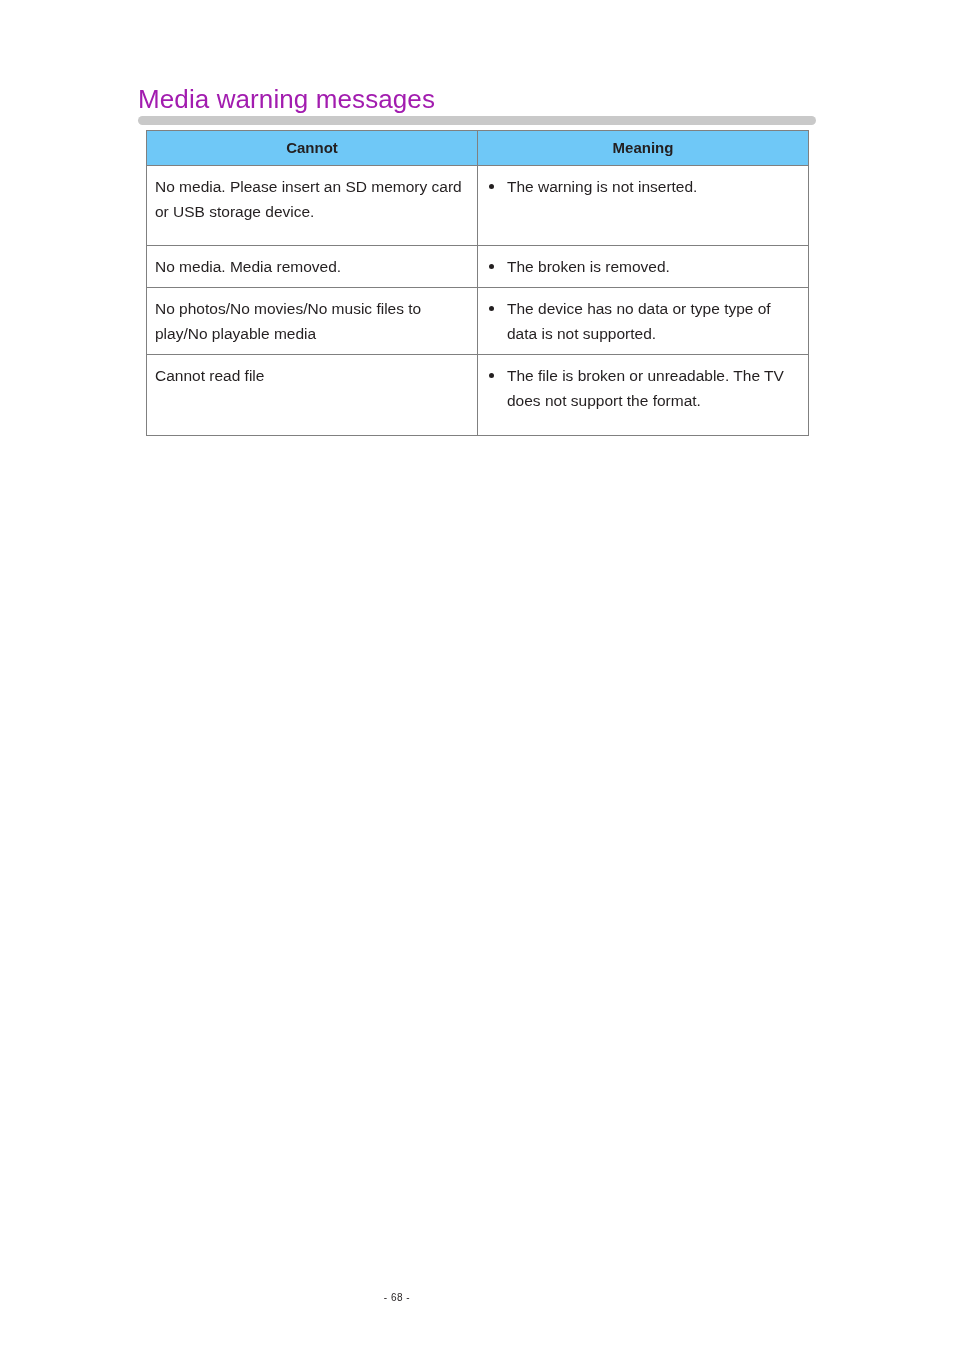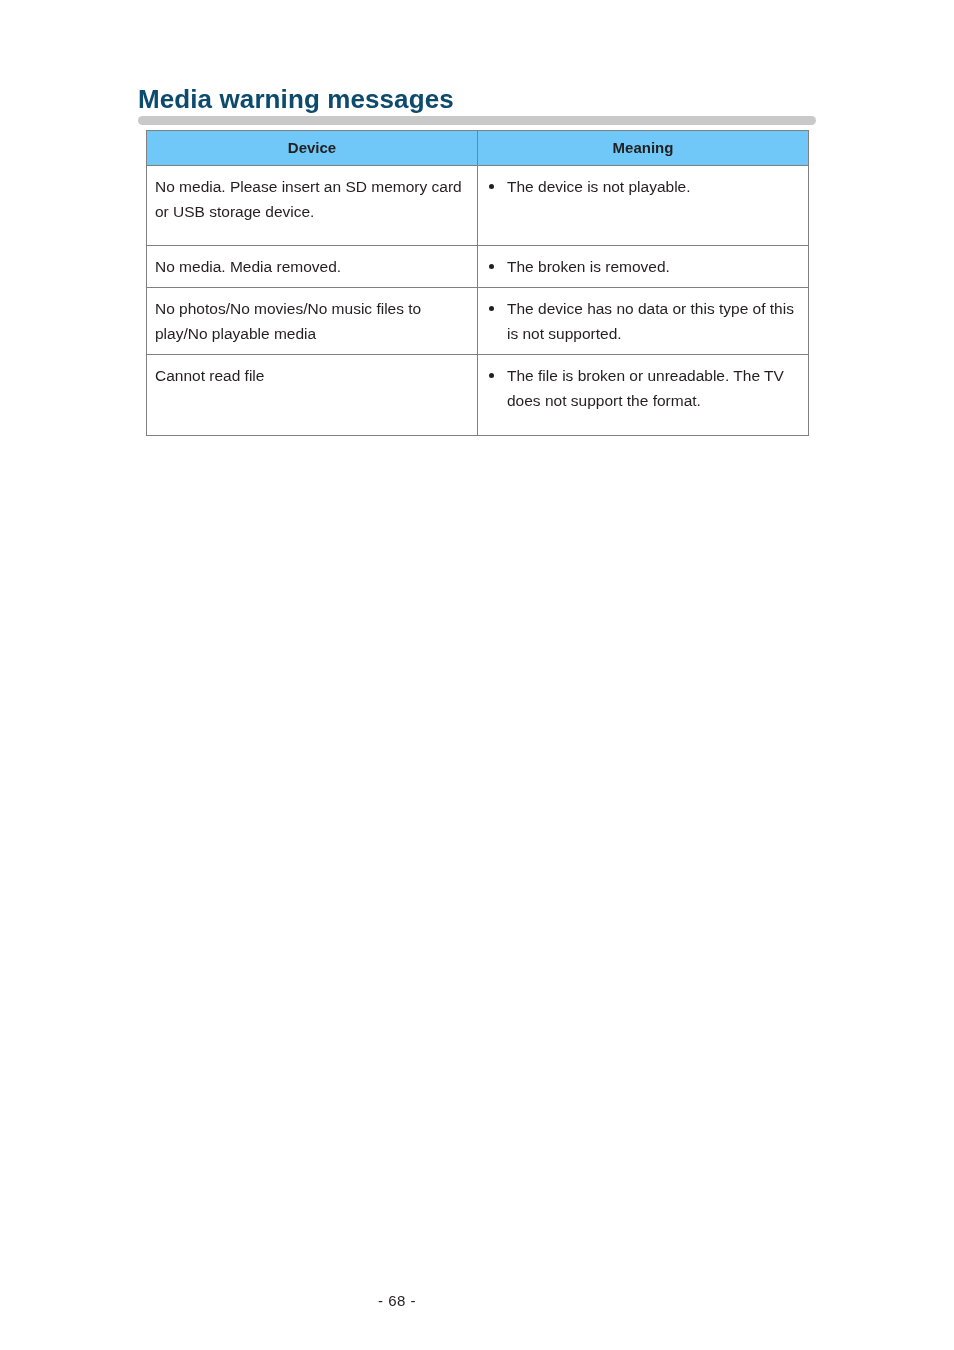--- a/index.html
+++ b/index.html
@@ -25,24 +25,24 @@
 
   
   .heading-block {
     position: absolute;
     left: 138px;
     top: 84px;
     width: 678px;
   }
   .heading-title {
     font-size: 26px;
-    font-weight: 700;
+    font-weight: 400;
     line-height: 30px;
     letter-spacing: 0.1px;
-    color: #0c4a6e;
+    color: #a21caf;
     white-space: nowrap;
   }
   .heading-rule {
     margin-top: 2px;
     height: 9px;
     width: 678px;
     background: #c9c9c9;
     border-radius: 5px;
   }
 
@@ -118,21 +118,21 @@
   .row-tall-3 { height: 56px; margin-top: 46px; }
   .row-tall-4 { height: 81px; }
 
   
   .page-footer {
     position: absolute;
     left: 0;
     top: 1292px;
     width: 794px;
     text-align: center;
-    font-size: 15px;
+    font-size: 10px;
     color: #231f20;
     letter-spacing: 0.5px;
   }
 </style>
 </head>
 <body>
 
 <div class="page">
 
   <div class="heading-block">
@@ -141,33 +141,33 @@
   </div>
 
   <div class="table-wrap">
     <table class="msg-table">
       <colgroup>
         <col class="c-msg">
         <col class="c-mean">
       </colgroup>
       <thead>
         <tr>
-          <th>Device</th>
+          <th>Cannot</th>
           <th>Meaning</th>
         </tr>
       </thead>
       <tbody>
 
         <tr class="row-tall-1">
           <td class="cell-msg">No media. Please insert an SD memory card or USB storage device.</td>
           <td class="cell-mean">
             <ul class="bullets">
               <li>
                 <span class="bullet-dot"></span>
-                <span>The device is not playable.</span>
+                <span>The warning is not inserted.</span>
               </li>
             </ul>
           </td>
         </tr>
 
         <tr class="row-tall-2">
           <td class="cell-msg">No media. Media removed.</td>
           <td class="cell-mean">
             <ul class="bullets">
               <li>
@@ -177,21 +177,21 @@
             </ul>
           </td>
         </tr>
 
         <tr class="row-tall-3">
           <td class="cell-msg">No photos/No movies/No music files to play/No playable media</td>
           <td class="cell-mean">
             <ul class="bullets">
               <li>
                 <span class="bullet-dot"></span>
-                <span>The device has no data or this type of this is not supported.</span>
+                <span>The device has no data or type type of data is not supported.</span>
               </li>
             </ul>
           </td>
         </tr>
 
         <tr class="row-tall-4">
           <td class="cell-msg">Cannot read file</td>
           <td class="cell-mean">
             <ul class="bullets">
               <li>

